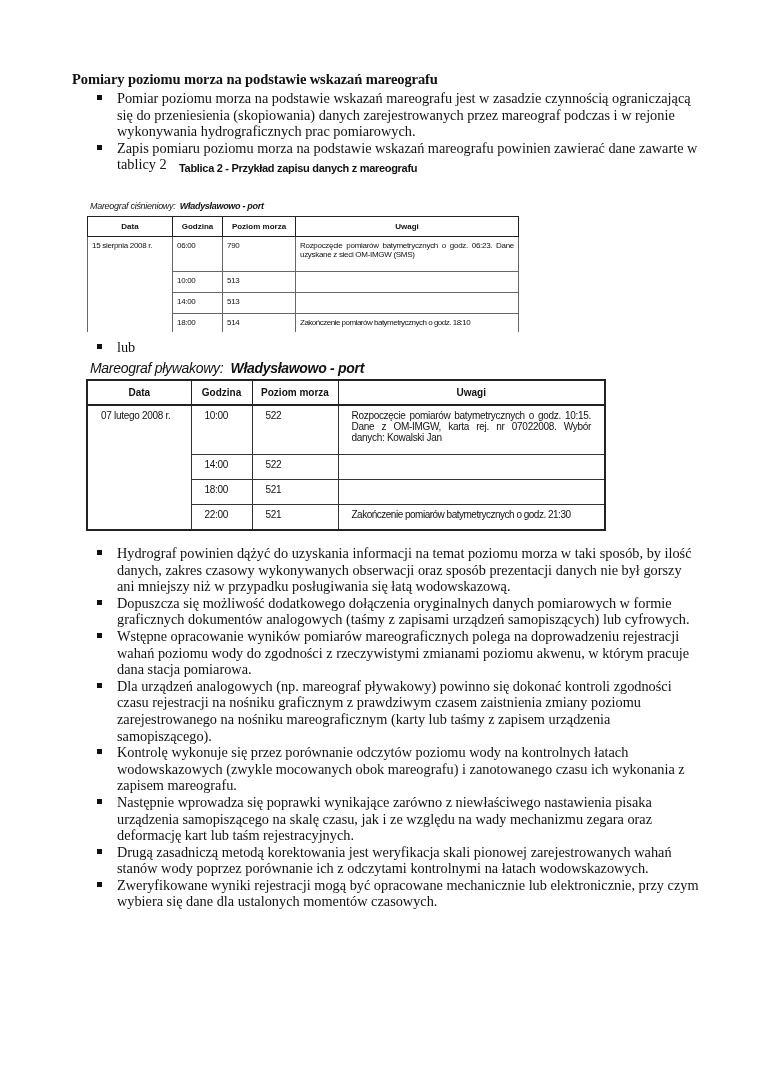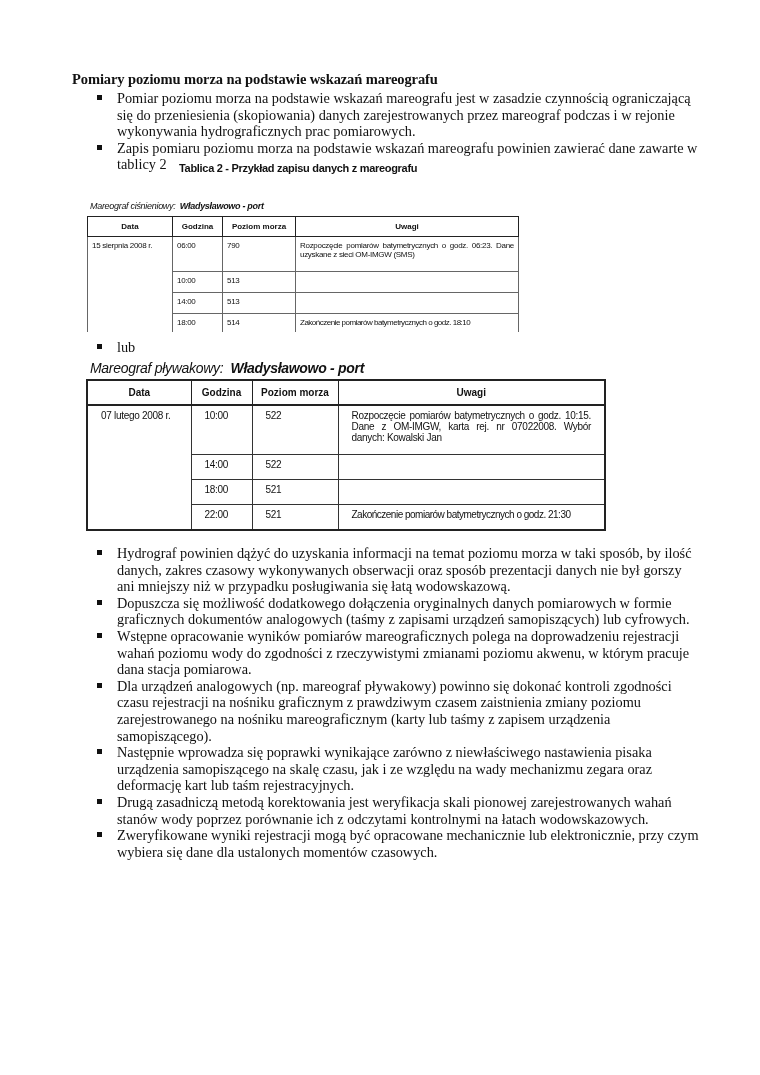--- a/index.html
+++ b/index.html
@@ -146,18 +146,19 @@
         <td class="uw" style="letter-spacing:-0.5px;">Zakończenie pomiarów batymetrycznych o godz. 21:30</td>
       </tr>
     </tbody>
   </table>
 
   <ul class="bullets" style="top:545px;">
     <li><span class="bullet"></span><span>Hydrograf powinien dążyć do uzyskania informacji na temat poziomu morza w taki sposób, by ilość danych, zakres czasowy wykonywanych obserwacji oraz sposób prezentacji danych nie był gorszy ani mniejszy niż w przypadku posługiwania się łatą wodowskazową.</span></li>
     <li><span class="bullet"></span><span>Dopuszcza się możliwość dodatkowego dołączenia oryginalnych danych pomiarowych w formie graficznych dokumentów analogowych (taśmy z zapisami urządzeń samopiszących) lub cyfrowych.</span></li>
     <li><span class="bullet"></span><span>Wstępne opracowanie wyników pomiarów mareograficznych polega na doprowadzeniu rejestracji wahań poziomu wody do zgodności z rzeczywistymi zmianami poziomu akwenu, w którym pracuje dana stacja pomiarowa.</span></li>
     <li><span class="bullet"></span><span>Dla urządzeń analogowych (np. mareograf pływakowy) powinno się dokonać kontroli zgodności czasu rejestracji na nośniku graficznym z prawdziwym czasem zaistnienia zmiany poziomu zarejestrowanego na nośniku mareograficznym (karty lub taśmy z zapisem urządzenia samopiszącego).</span></li>
+    <li><span class="bullet"></span><span>Kontrolę wykonuje się przez porównanie odczytów poziomu wody na kontrolnych łatach wodowskazowych (zwykle mocowanych obok mareografu) i zanotowanego czasu ich wykonania z zapisem mareografu.</span></li>
     <li><span class="bullet"></span><span>Następnie wprowadza się poprawki wynikające zarówno z niewłaściwego nastawienia pisaka urządzenia samopiszącego na skalę czasu, jak i ze względu na wady mechanizmu zegara oraz deformację kart lub taśm rejestracyjnych.</span></li>
     <li><span class="bullet"></span><span>Drugą zasadniczą metodą korektowania jest weryfikacja skali pionowej zarejestrowanych wahań stanów wody poprzez porównanie ich z odczytami kontrolnymi na łatach wodowskazowych.</span></li>
     <li><span class="bullet"></span><span>Zweryfikowane wyniki rejestracji mogą być opracowane mechanicznie lub elektronicznie, przy czym wybiera się dane dla ustalonych momentów czasowych.</span></li>
   </ul>
 
 </div>
 
 </body></html>

